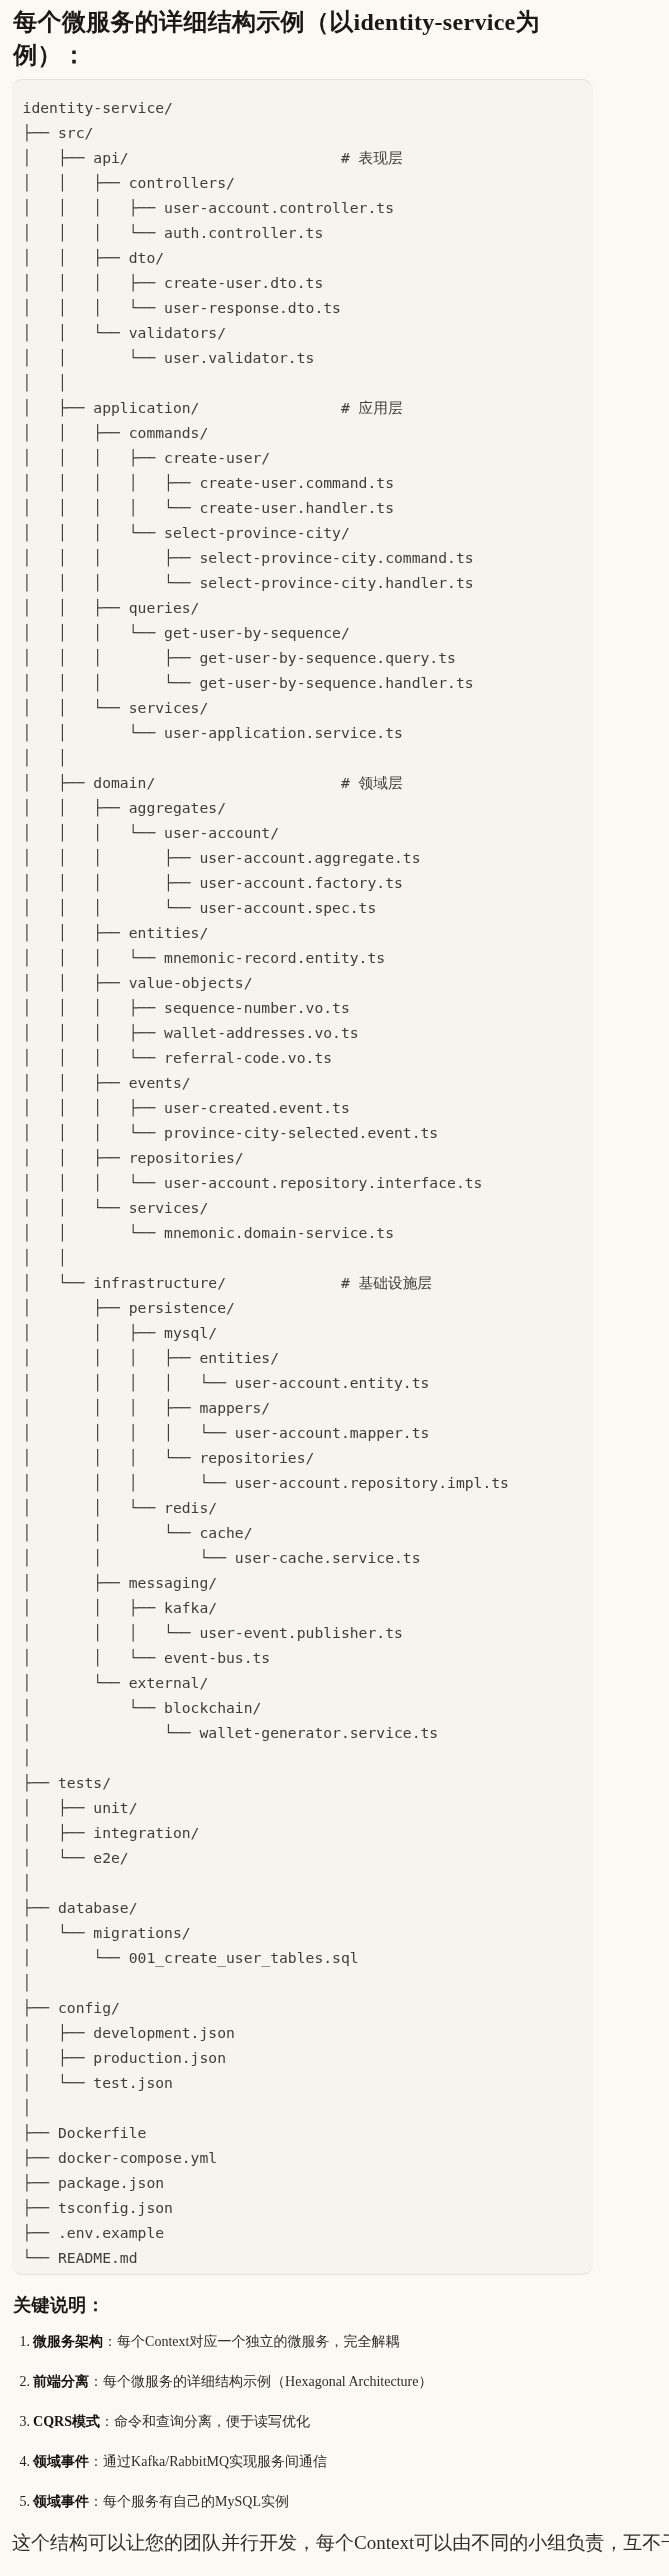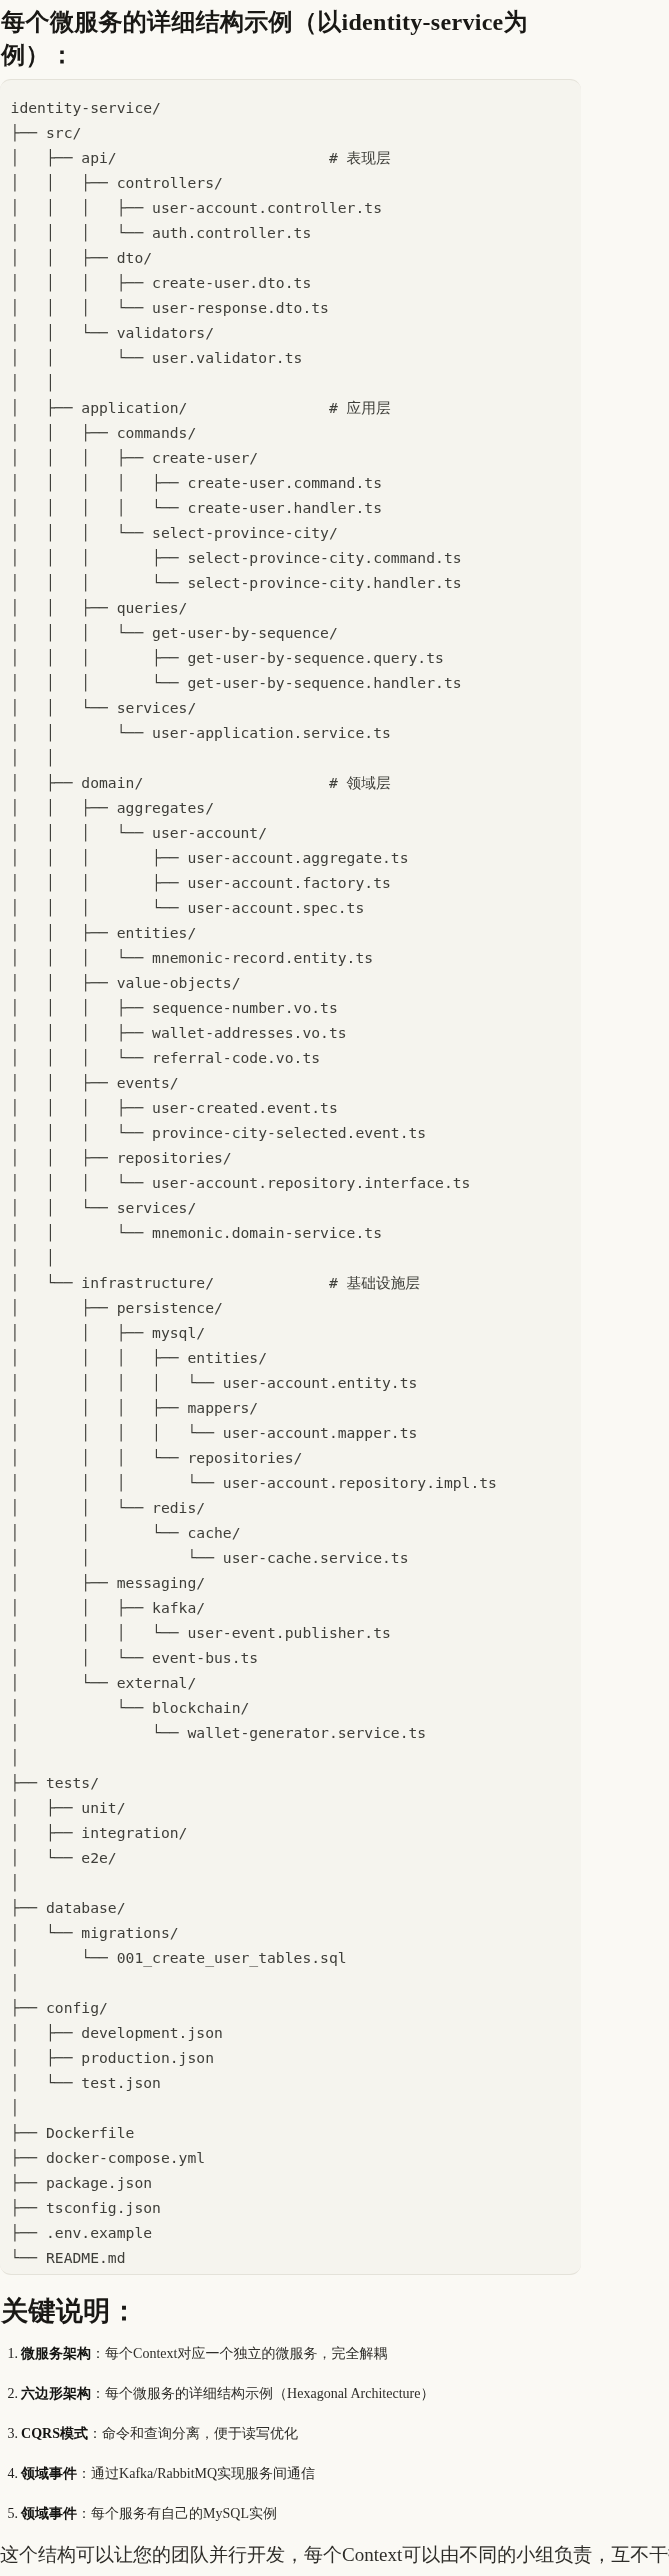--- a/index.html
+++ b/index.html
@@ -4,21 +4,21 @@
 <style>
   html, body { margin: 0; padding: 0; }
   body {
     width: 669px;
     height: 2576px;
     background: #faf9f4;
     overflow: hidden;
     font-family: "Liberation Serif", serif;
     color: #30302c;
   }
-  .page { width: 581px; }
+  .page { width: 581px; padding-left: 12px; }
 
   .doc-title {
     margin: 6.3px 0 0 1.3px;
     font-family: "Liberation Serif", serif;
     font-weight: 700;
     font-size: 24px;
     line-height: 1.35;
     color: #191815;
     letter-spacing: 0.3px;
   }
@@ -37,21 +37,21 @@
     font-size: 14.7px;
     line-height: 25px;
     color: #3e3e39;
     white-space: pre;
   }
 
   .notes-heading {
     margin: 19px 0 0 1.3px;
     font-family: "Liberation Serif", serif;
     font-weight: 700;
-    font-size: 27px;
+    font-size: 18px;
     line-height: 1.3;
     color: #191815;
     letter-spacing: 0.3px;
   }
 
   .notes-list { margin-top: 15px; }
   .note-item {
     margin: 0 0 21px 7.5px;
     font-size: 14px;
     line-height: 19px;
@@ -175,21 +175,21 @@
 
   <div class="notes-heading">关键说明：</div>
 
   <div class="notes-list">
 
     <div class="note-item">
       <span class="num">1.</span><span class="term">微服务架构</span><span class="desc">：每个Context对应一个独立的微服务，完全解耦</span>
     </div>
 
     <div class="note-item">
-      <span class="num">2.</span><span class="term">六边形架构</span><span class="desc">：每个微服务的详细结构示例（Hexagonal Architecture）</span>
+      <span class="num">2.</span><span class="term">前端分离</span><span class="desc">：每个微服务的详细结构示例（Hexagonal Architecture）</span>
     </div>
 
     <div class="note-item">
       <span class="num">3.</span><span class="term">CQRS模式</span><span class="desc">：命令和查询分离，便于读写优化</span>
     </div>
 
     <div class="note-item">
       <span class="num">4.</span><span class="term">领域事件</span><span class="desc">：通过Kafka/RabbitMQ实现服务间通信</span>
     </div>
 

